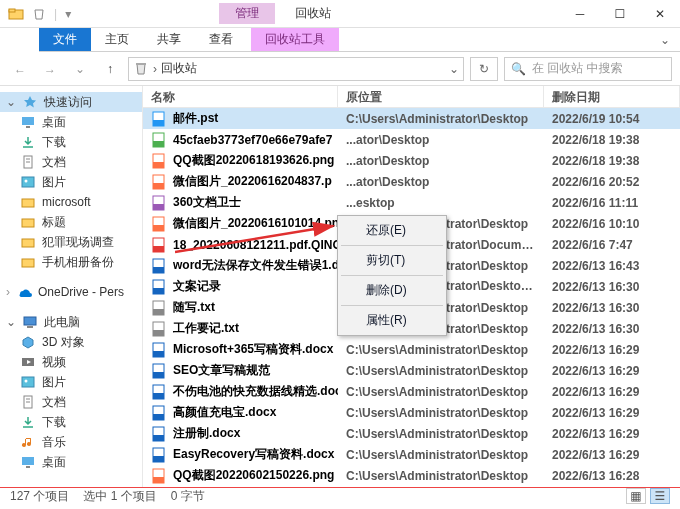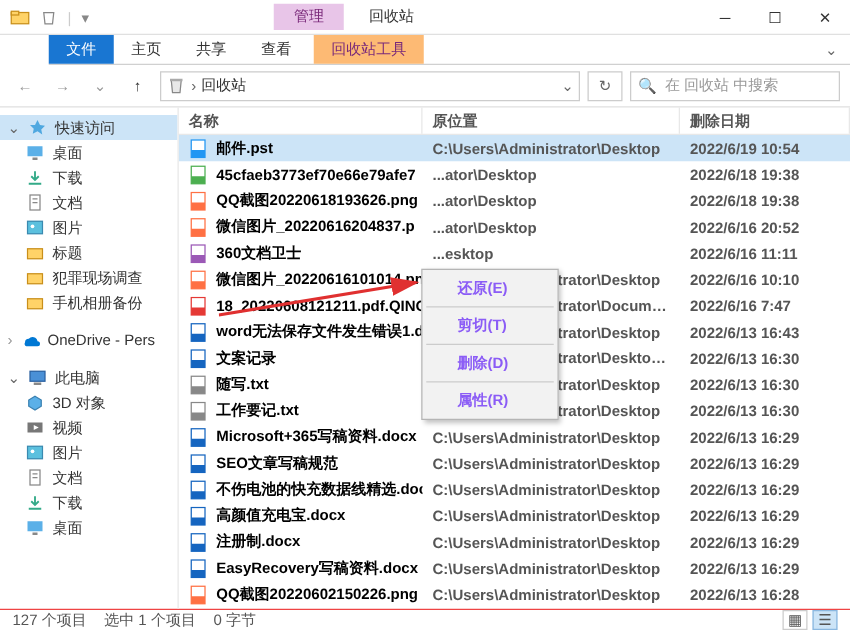--- a/index.html
+++ b/index.html
@@ -8,21 +8,21 @@
 .titlebar .qat { display:flex; align-items:center; gap:8px; padding:0 8px; }
 .titlebar .qat span { color:#666; }
 .titlebar .ctx-labels { display:flex; gap:20px; margin-left:140px; }
 .titlebar .ctx-labels .mgmt { background:#e8c5e8; color:#7a2a7a; padding:2px 16px; }
 .titlebar .ctx-labels .title { color:#333; padding:2px 0; }
 .titlebar .winctrl { margin-left:auto; display:flex; }
 .titlebar .winctrl div { width:40px; height:28px; display:flex; align-items:center; justify-content:center; color:#333; }
 .ribbon-tabs { height:24px; display:flex; align-items:center; border-bottom:1px solid #d0d0d0;margin-left:39px; }
 .ribbon-tabs .tab { padding:3px 14px; color:#333; }
 .ribbon-tabs .tab.file { background:#1976d2; color:#fff; }
-.ribbon-tabs .tab.ctx { background:#fdba74; color:#7a2a7a; margin-left:4px; }
+.ribbon-tabs .tab.ctx { background:#f0abfc; color:#7a2a7a; margin-left:4px; }
 .ribbon-tabs .expand { margin-left:auto; padding:0 10px; color:#666; }
 .addrbar { height:34px; display:flex; align-items:center; gap:6px; padding:0 8px; border-bottom:1px solid #e0e0e0; }
 .addrbar .navbtn { width:24px; height:24px; display:flex; align-items:center; justify-content:center; color:#999; border-radius:2px; }
 .addrbar .navbtn.active { color:#333; }
 .addrbar .path { flex:1; height:24px; border:1px solid #ccc; display:flex; align-items:center; padding:0 4px; color:#333; }
 .addrbar .path .dd { margin-left:auto; color:#666; }
 .addrbar .refresh { width:28px; height:24px; border:1px solid #ccc; display:flex; align-items:center; justify-content:center; color:#666; }
 .addrbar .search { width:168px; height:24px; border:1px solid #ccc; display:flex; align-items:center; padding:0 6px; color:#999; gap:6px; }
 .main { display:flex; height:401px; position:relative; }
 .sidebar { width:143px; border-right:1px solid #e8e8e8; overflow:hidden; padding-top:6px; }
@@ -39,21 +39,21 @@
 .col.date { flex:1; }
 .rows { flex:1; overflow:hidden; }
 .row { display:flex; height:21px; align-items:center; }
 .row.sel { background:#cce4f7; }
 .row .c { padding:0 8px; white-space:nowrap; overflow:hidden; text-overflow:ellipsis; }
 .row .c.name { width:195px; display:flex; align-items:center; gap:6px; }
 .row .c.loc { width:206px; color:#555; }
 .row .c.date { flex:1; color:#555; }
 .row .c.name .fico { width:16px; height:16px; flex-shrink:0; }
 .ctxmenu { position:absolute; left:337px; top:129px; width:110px; background:#f2f2f2; border:1px solid #b5b5b5; box-shadow:2px 2px 4px rgba(0,0,0,.25); z-index:10; padding:2px; }
-.ctxmenu .mi { padding:4px 10px 4px 26px; color:#8b5cf6;font-weight:bold; }
+.ctxmenu .mi { padding:4px 10px 4px 26px; color:#0f172a; }
 .ctxmenu hr { border:none; border-top:1px solid #ccc; margin:2px 1px; }
 .arrow { position:absolute; left:175px; top:128px; z-index:11; pointer-events:none; }
 .status { height:22px; border-top:1px solid #ef4444; display:flex; align-items:flex-start; padding:0 10px; gap:14px; color:#555; }
 .status .views { margin-left:auto; display:flex; gap:4px; }
 .status .views div { width:20px; height:16px; border:1px solid #ccc; display:flex; align-items:center; justify-content:center; }
 .status .views div.active { background:#cce4f7; border-color:#8bb8e0; }
 svg { display:block; }
 </style>
 </head>
 <body>
@@ -157,20 +157,28 @@
           <span>文档</span>
         </div>
         <div class="sideitem">
           <span class="ico">
             <svg width="14" height="14">
               <rect x="1" y="2" width="12" height="10" fill="#5bc0de" stroke="#3a8ab0"></rect>
               <circle cx="5" cy="6" r="1.5" fill="#fff"></circle>
             </svg>
           </span>
           <span>图片</span>
+        </div>
+        <div class="sideitem">
+          <span class="ico">
+            <svg width="14" height="14">
+              <rect x="1" y="4" width="12" height="8" fill="#ffd368" stroke="#c98f1a"></rect>
+            </svg>
+          </span>
+          <span>microsoft</span>
         </div>
         <div class="sideitem">
           <span class="ico">
             <svg width="14" height="14">
               <rect x="1" y="4" width="12" height="8" fill="#ffd368" stroke="#c98f1a"></rect>
             </svg>
           </span>
           <span>标题</span>
         </div>
         <div class="sideitem">
@@ -252,20 +260,28 @@
           <span class="ico">
             <svg width="14" height="14">
               <path d="M7 2v7m-3-3l3 3 3-3M2 12h10" stroke="#3a8" stroke-width="1.5" fill="none"></path>
             </svg>
           </span>
           <span>下载</span>
         </div>
         <div class="sideitem">
           <span class="ico">
             <svg width="14" height="14">
+              <path d="M5 3v7a2 2 0 11-1-1.7V4l6-1v6a2 2 0 11-1-1.7V3z" fill="#e67e22"></path>
+            </svg>
+          </span>
+          <span>音乐</span>
+        </div>
+        <div class="sideitem">
+          <span class="ico">
+            <svg width="14" height="14">
               <rect x="1" y="2" width="12" height="8" fill="#5bb0e8"></rect>
               <rect x="5" y="11" width="4" height="2" fill="#888"></rect>
             </svg>
           </span>
           <span>桌面</span>
         </div>
       </div>
   </div>
 
   <div class="content">

